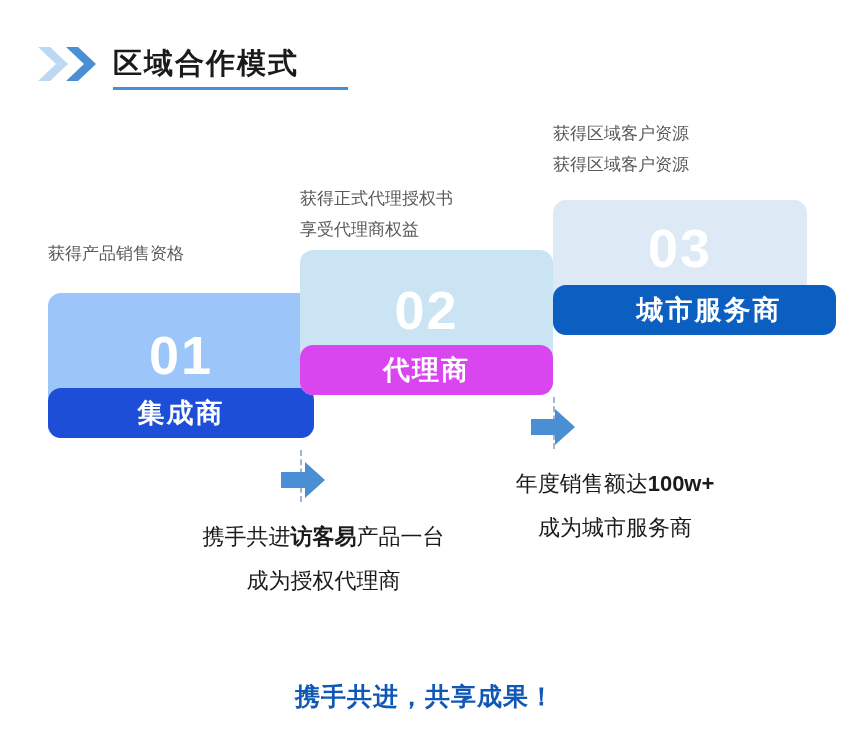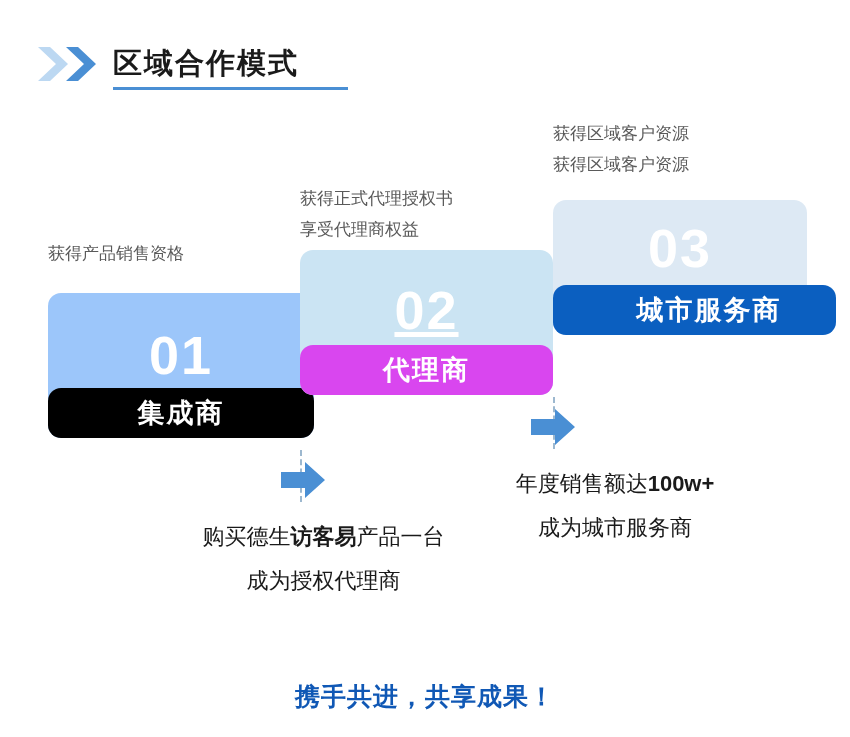--- a/index.html
+++ b/index.html
@@ -90,25 +90,25 @@
     font-size: 27px;
     font-weight: bold;
     color: #ffffff;
     letter-spacing: 2px;
   }
 
   
   #step-1 { left: 48px;  top: 293px; width: 266px; height: 145px; z-index: 1; }
   #step-1 .step-body { background: #9cc6fa; }
   #step-1 .step-num  { top: 32px; }
-  #step-1 .step-bar  { bottom: 0; background: #000000; }
+  #step-1 .step-bar  { bottom: 0; background: #1d4ed8; }
 
   #step-2 { left: 300px; top: 250px; width: 253px; height: 145px; z-index: 2; }
   #step-2 .step-body { background: #cbe4f3; }
-  #step-2 .step-num  { top: 30px; color: #ffffff; text-decoration: underline; }
+  #step-2 .step-num  { top: 30px; color: #ffffff; }
   #step-2 .step-bar  { bottom: 0; background: #d946ef; }
 
   #step-3 { left: 553px; top: 200px; width: 254px; height: 135px; z-index: 3; border-radius: 28px; }
   #step-3 .step-body { background: #dde9f4; }
   #step-3 .step-num  { top: 18px; }
   #step-3 .step-bar  { bottom: 0; background: #0b5fc0; padding-left: 29px; }
 
   
   .cap {
     position: absolute;
@@ -232,21 +232,21 @@
   </svg>
 </div>
 <div class="arrow" id="arrow-2">
   <svg width="44" height="38" viewBox="0 0 44 38">
     <polygon points="0,11 24,11 24,1 44,19 24,37 24,27 0,27" fill="#4a8fd4"></polygon>
   </svg>
 </div>
 
 <div class="desc" id="desc-1">
   <div>
-    <span>购买德生</span><b>访客易</b><span>产品一台</span>
+    <span>携手共进</span><b>访客易</b><span>产品一台</span>
   </div>
   <div>成为授权代理商</div>
 </div>
 
 <div class="desc" id="desc-2">
   <div>
     <span>年度销售额达</span><b>100w+</b><span></span>
   </div>
   <div>成为城市服务商</div>
 </div>

